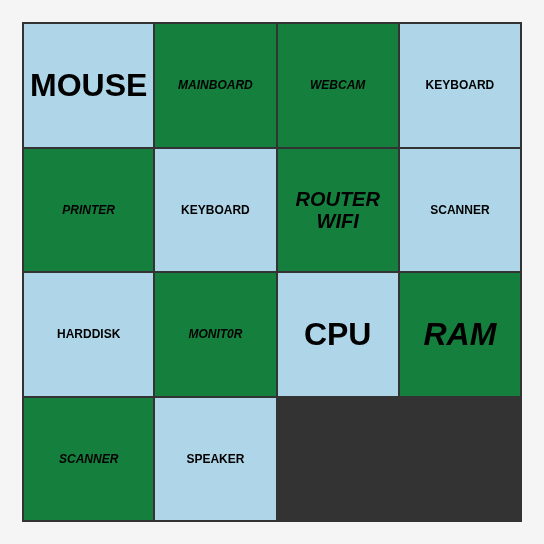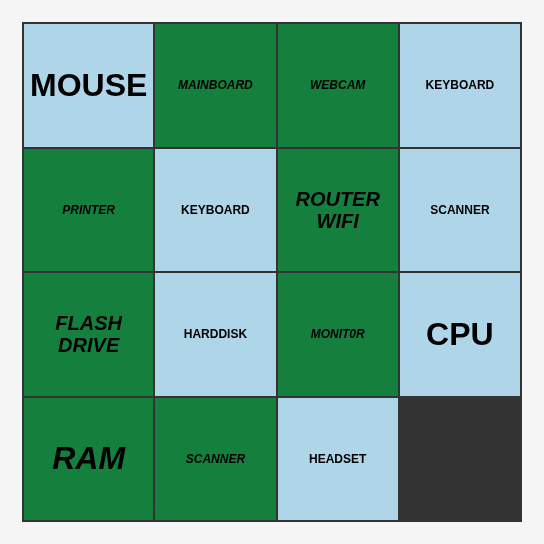--- a/index.html
+++ b/index.html
@@ -88,34 +88,31 @@
     </div>
     <div class="cell blue">
       <span class="label small">KEYBOARD</span>
     </div>
     <div class="cell pink">
       <span class="label medium">ROUTER<br>WIFI</span>
     </div>
     <div class="cell blue">
       <span class="label small">SCANNER</span>
     </div>
-    <div class="cell pink">
-      <span class="label medium">FLASH<br>DRIVE</span>
-    </div>
     <div class="cell blue">
       <span class="label small">HARDDISK</span>
     </div>
     <div class="cell pink">
       <span class="label small">MONIT0R</span>
     </div>
     <div class="cell blue">
       <span class="label large">CPU</span>
     </div>
     <div class="cell pink">
       <span class="label large">RAM</span>
     </div>
     <div class="cell pink">
       <span class="label small">SCANNER</span>
     </div>
     <div class="cell blue">
-      <span class="label small">HEADSET</span>
+      <span class="label small">SPEAKER</span>
     </div>
   </div>
 
 </body></html>

